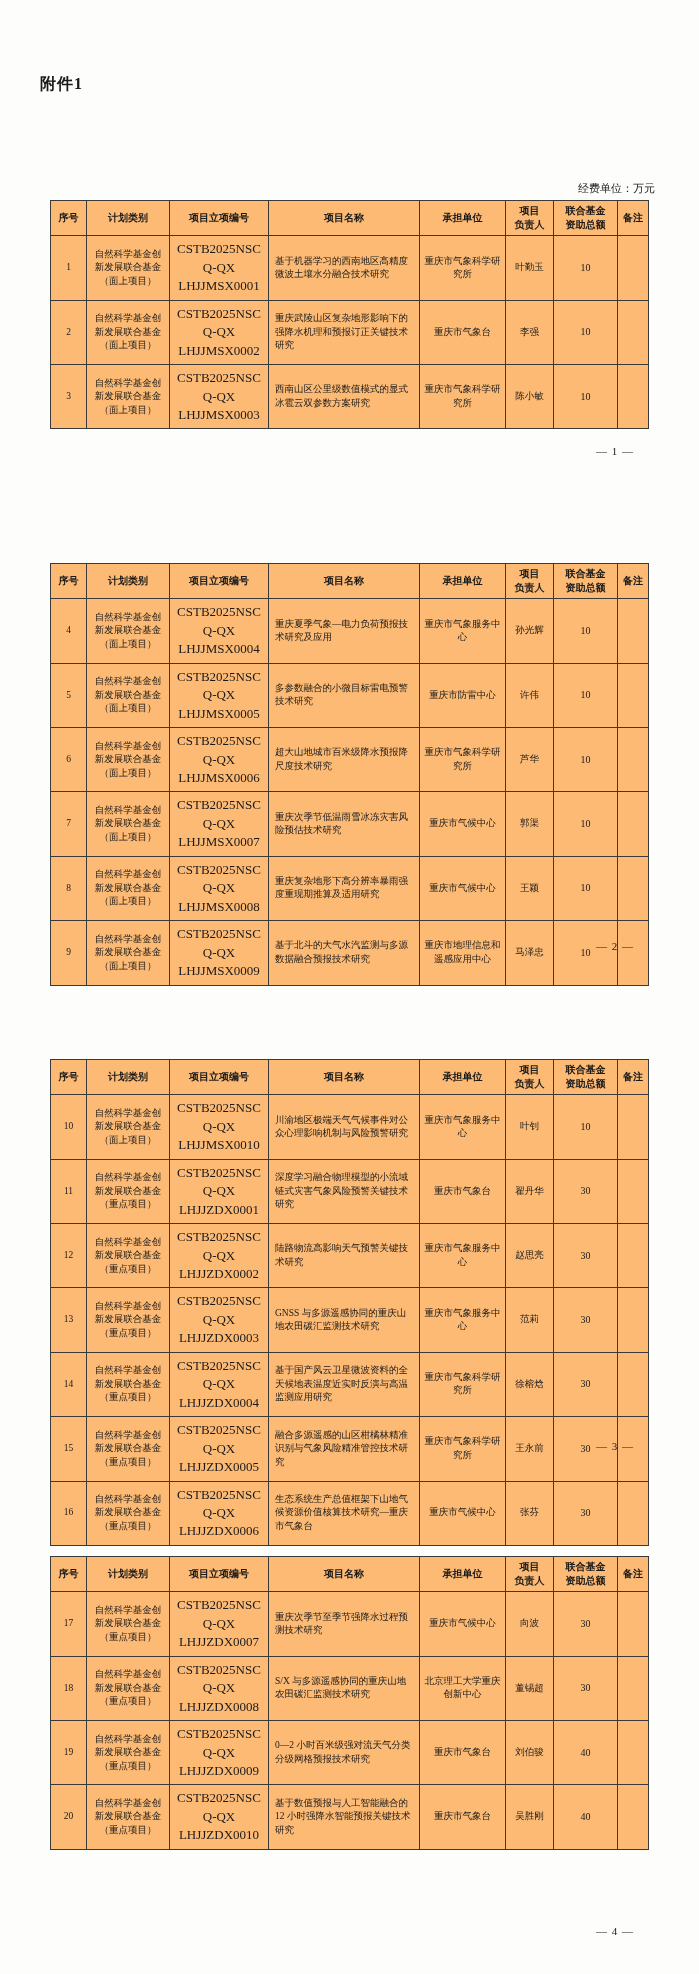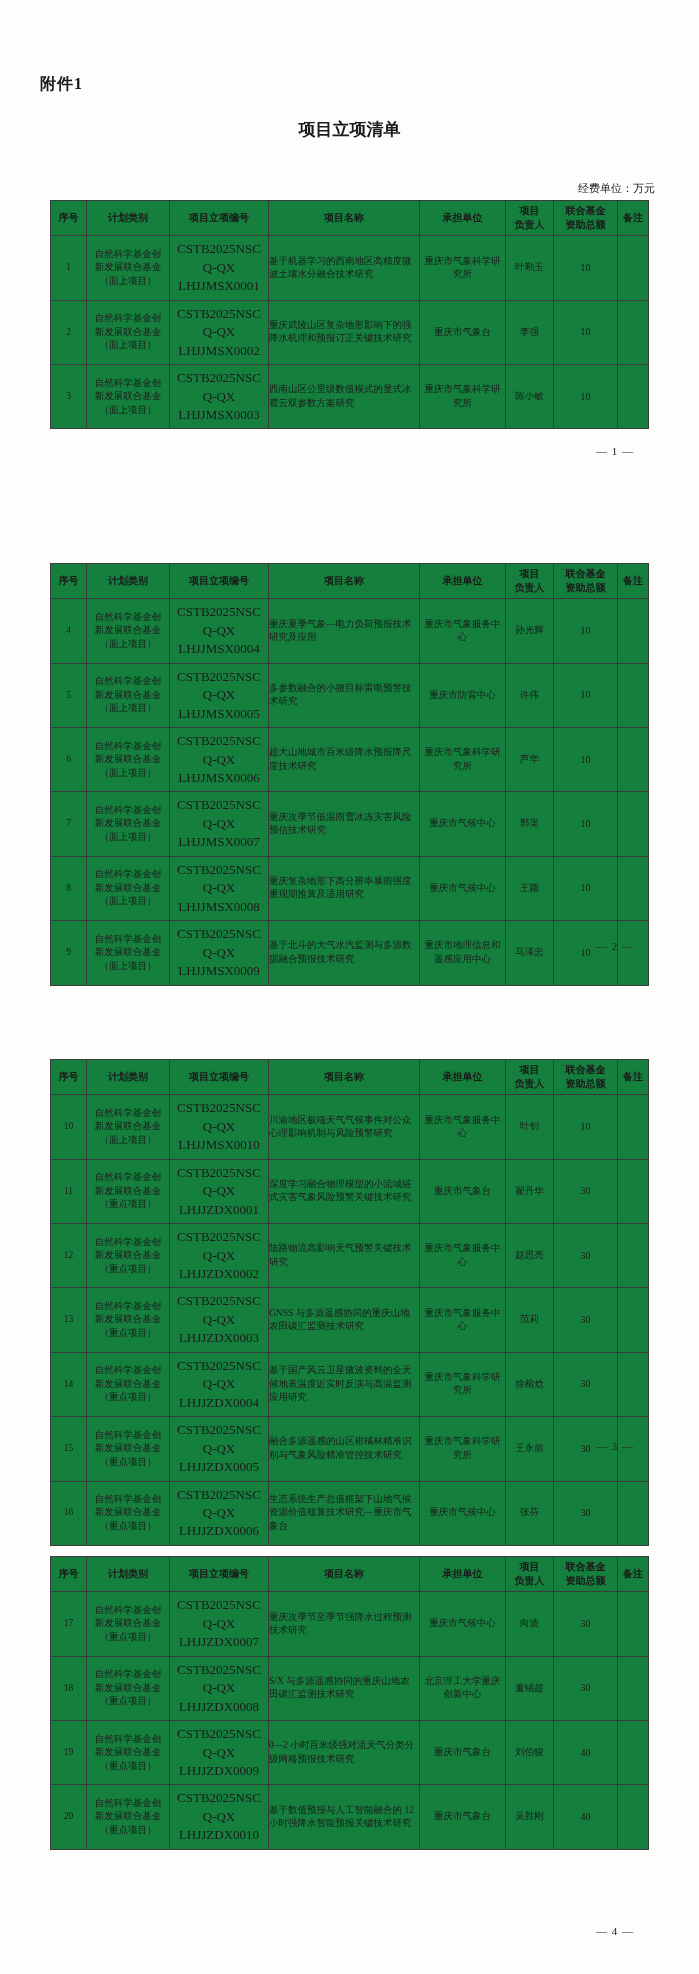--- a/index.html
+++ b/index.html
@@ -9,42 +9,41 @@
     font-family:"Liberation Serif","DejaVu Serif",serif;
     overflow:hidden;
   }
   .abs{position:absolute;}
   .attachment{left:40px;top:74px;font-size:16px;font-weight:bold;letter-spacing:1px;}
   .title{left:0;top:116px;width:699px;text-align:center;font-size:17px;font-weight:bold;line-height:28px;}
   .unit-note{left:57px;top:181px;width:598px;text-align:right;font-size:11px;}
   .table-wrap{left:50px;width:598px;}
   .page-marker{left:50px;width:598px;text-align:right;padding-right:14px;box-sizing:border-box;font-size:11px;letter-spacing:1px;color:#222;}
 
-  table{border-collapse:collapse;table-layout:fixed;width:598px;background:#15803d;}
+  table{border-collapse:collapse;table-layout:fixed;width:598px;background:#fdba74;}
   col.c0{width:36px} col.c1{width:83px} col.c2{width:99px} col.c3{width:151px}
   col.c4{width:86px} col.c5{width:48px} col.c6{width:64px} col.c7{width:31px}
   th,td{
     border:1px solid #3a3a3a;
     text-align:center;vertical-align:middle;
     padding:4px 3px;line-height:1.42;
     font-size:9.5px;word-break:break-all;
   }
   th{font-weight:bold;white-space:pre-line;font-size:10px;padding:3px 2px;}
   td.col-category,td.col-code{white-space:pre-line;}
   td.col-code{font-weight:normal;font-size:13px;}
-  td.col-name{text-align:left;padding-left:0;padding-right:4px;}
+  td.col-name{text-align:left;padding-left:6px;padding-right:4px;}
   td.col-amount{font-size:10px;}
 </style>
 </head>
 <body>
 
 <div class="abs attachment">附件1</div>
 
 <div class="abs title">
-  <div>项目立项清单</div>
 </div>
 
 <div class="abs unit-note">经费单位：万元</div>
 
 <div class="abs table-wrap" style="top:200px">
     <table>
       <colgroup>
         <col class="c0">
         <col class="c1">
         <col class="c2">

